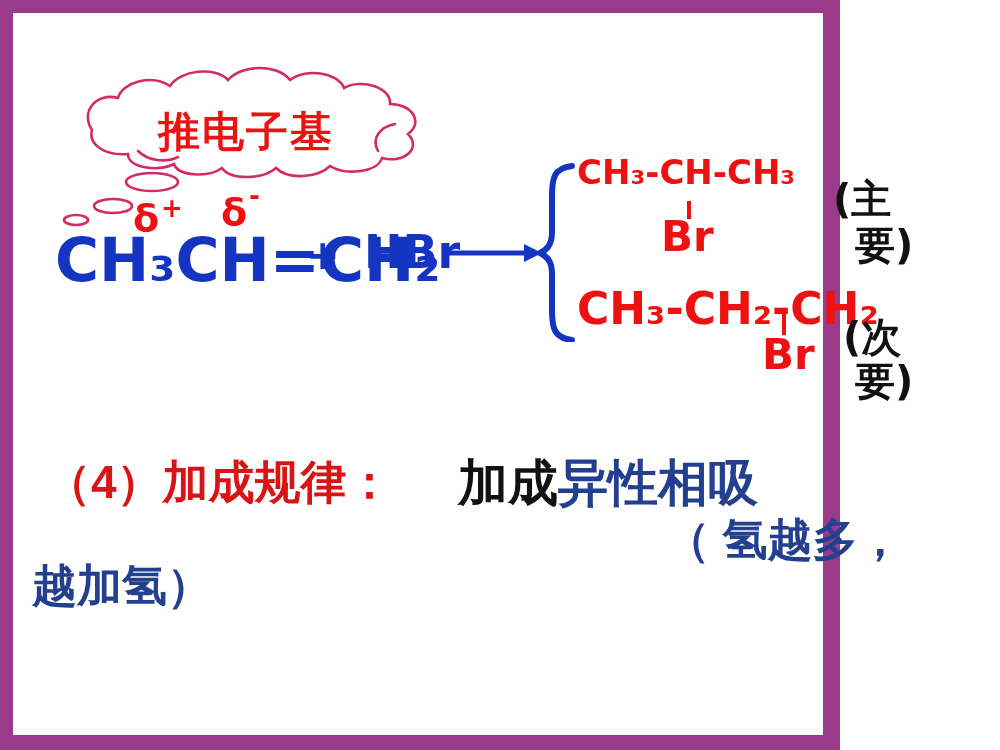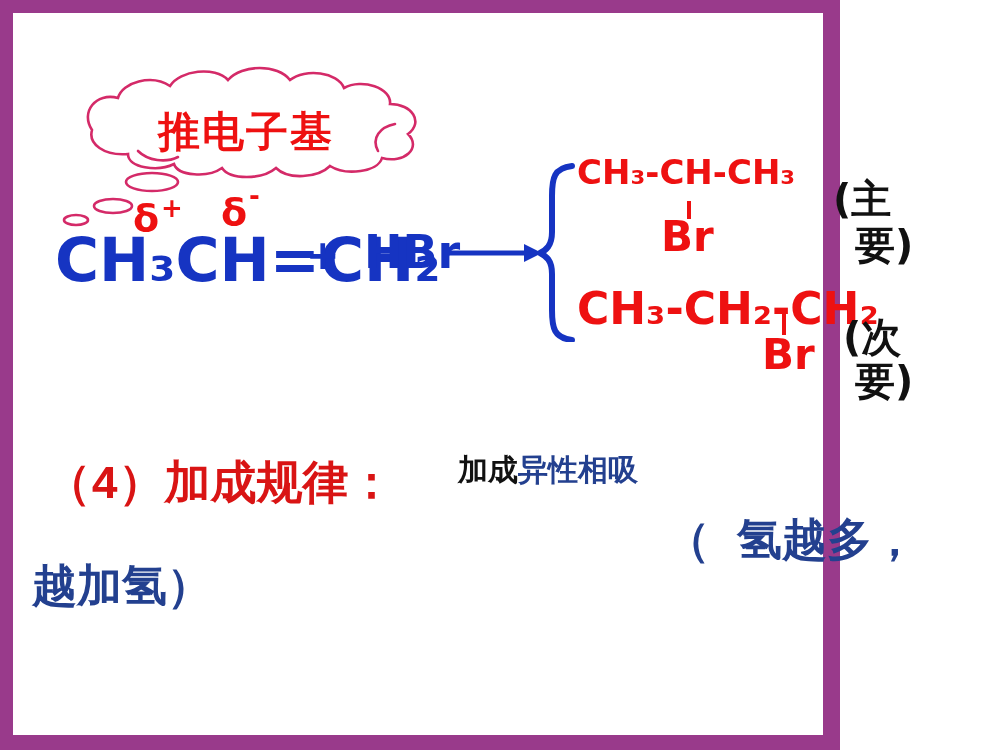--- a/index.html
+++ b/index.html
@@ -52,23 +52,23 @@
   .br2   { left:762px; top:330px; font-size:42px; }
 
   
   .plabel { font-size:40px; font-weight:bold; color:#111111; }
   .lab1a { left:833px; top:172px; }
   .lab1b { left:855px; top:218px; }
   .lab2a { left:843px; top:310px; }
   .lab2b { left:855px; top:354px; }
 
   
-  .kai { font-family:Liberation Mono, monospace; font-weight:bold; }
+  .kai { font-family:Liberation Sans, sans-serif; font-weight:bold; }
   .heading { left:45px; top:452px; font-size:46px; color:#d91414; }
-  .rule-line { left:458px; top:450px; font-size:30px; }
+  .rule-line { left:458px; top:450px; font-size:50px; }
   .rule-black { color:#111111; }
   .rule-blue  { color:#23408f; }
   .hint1 { left:665px; top:510px; font-size:45px; color:#23408f; }
   .hint2 { left:32px;  top:556px; font-size:45px; color:#23408f; }
 </style>
 </head>
 <body>
 
 <div class="frame">
   <div class="slide">

